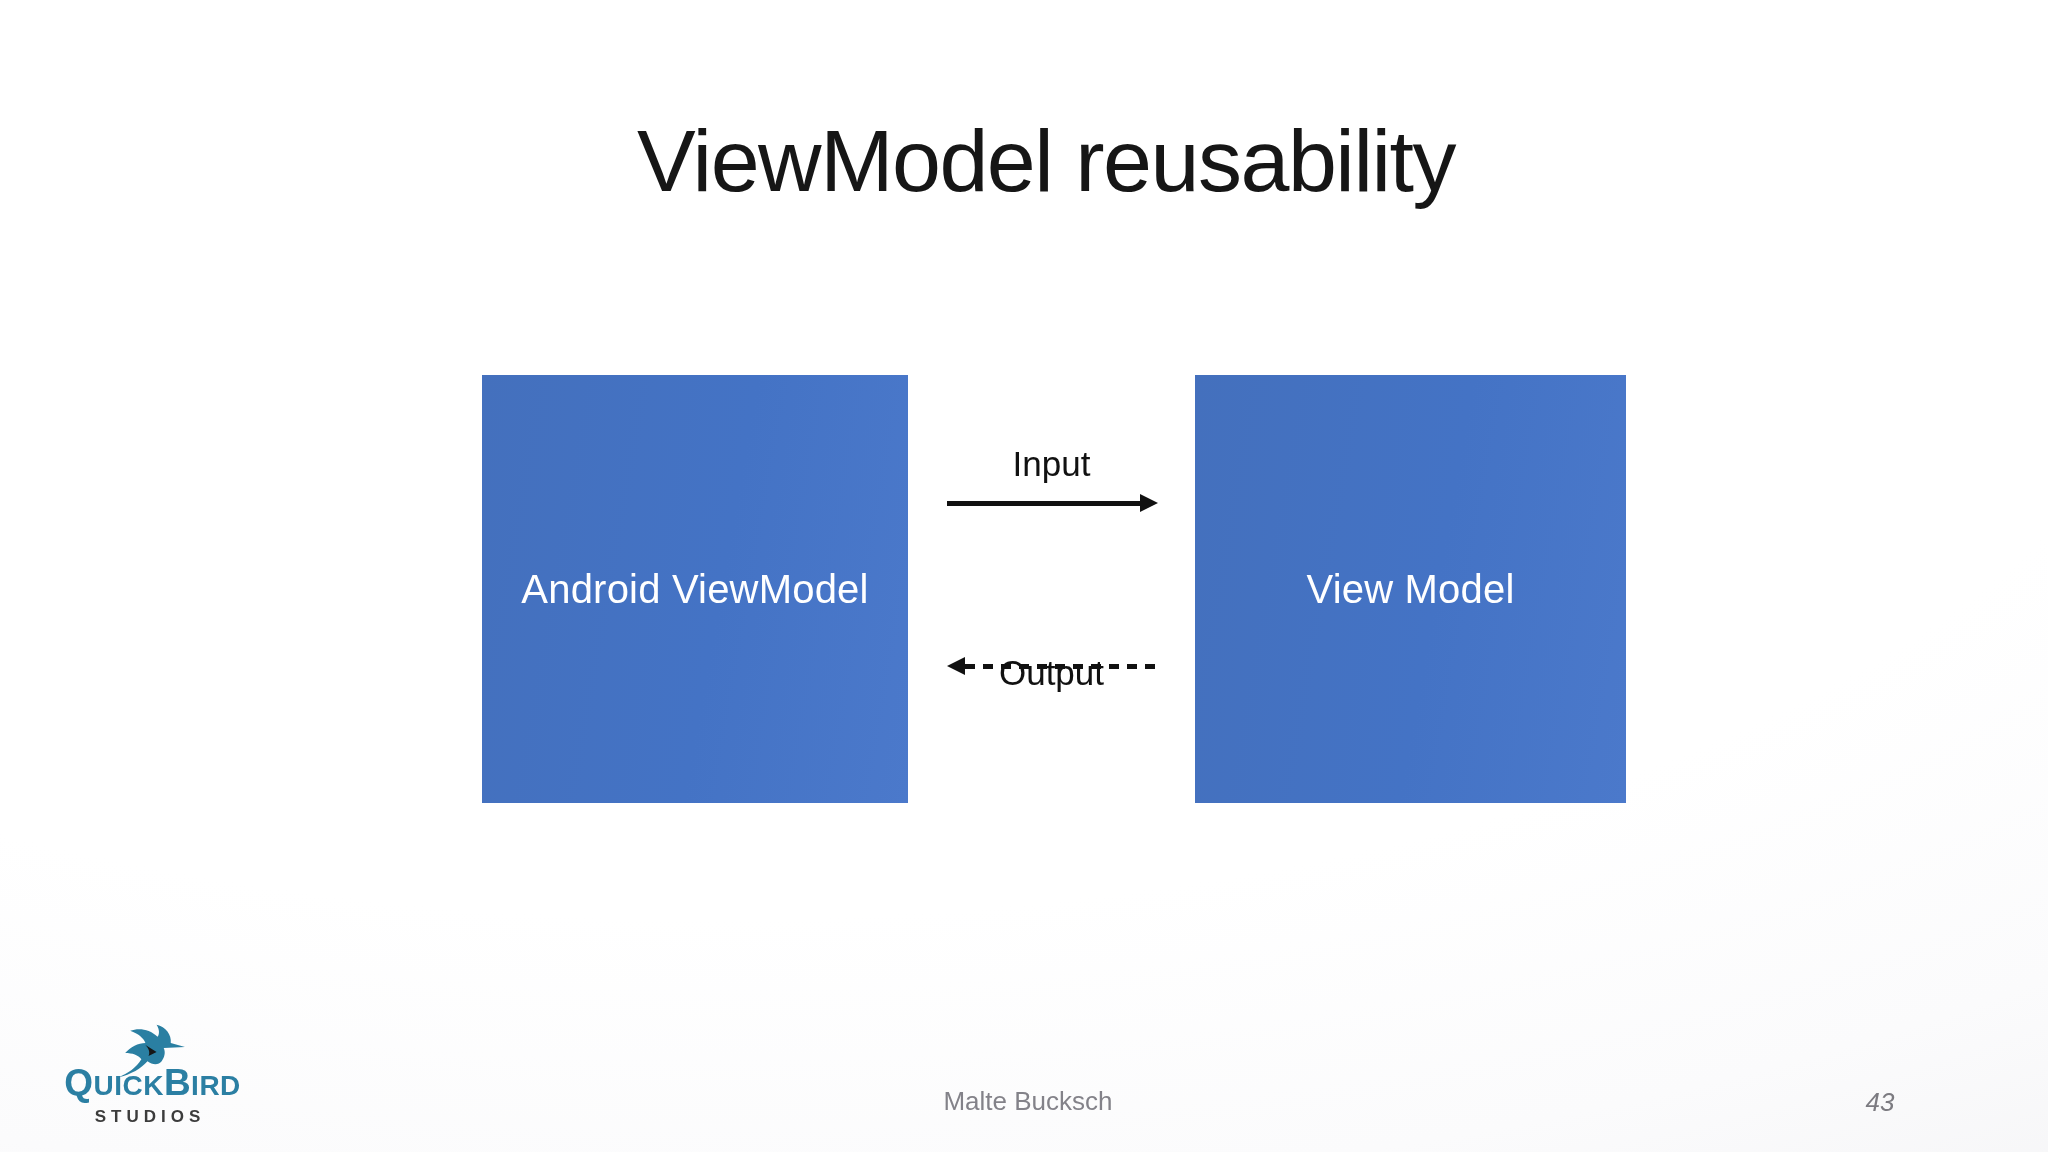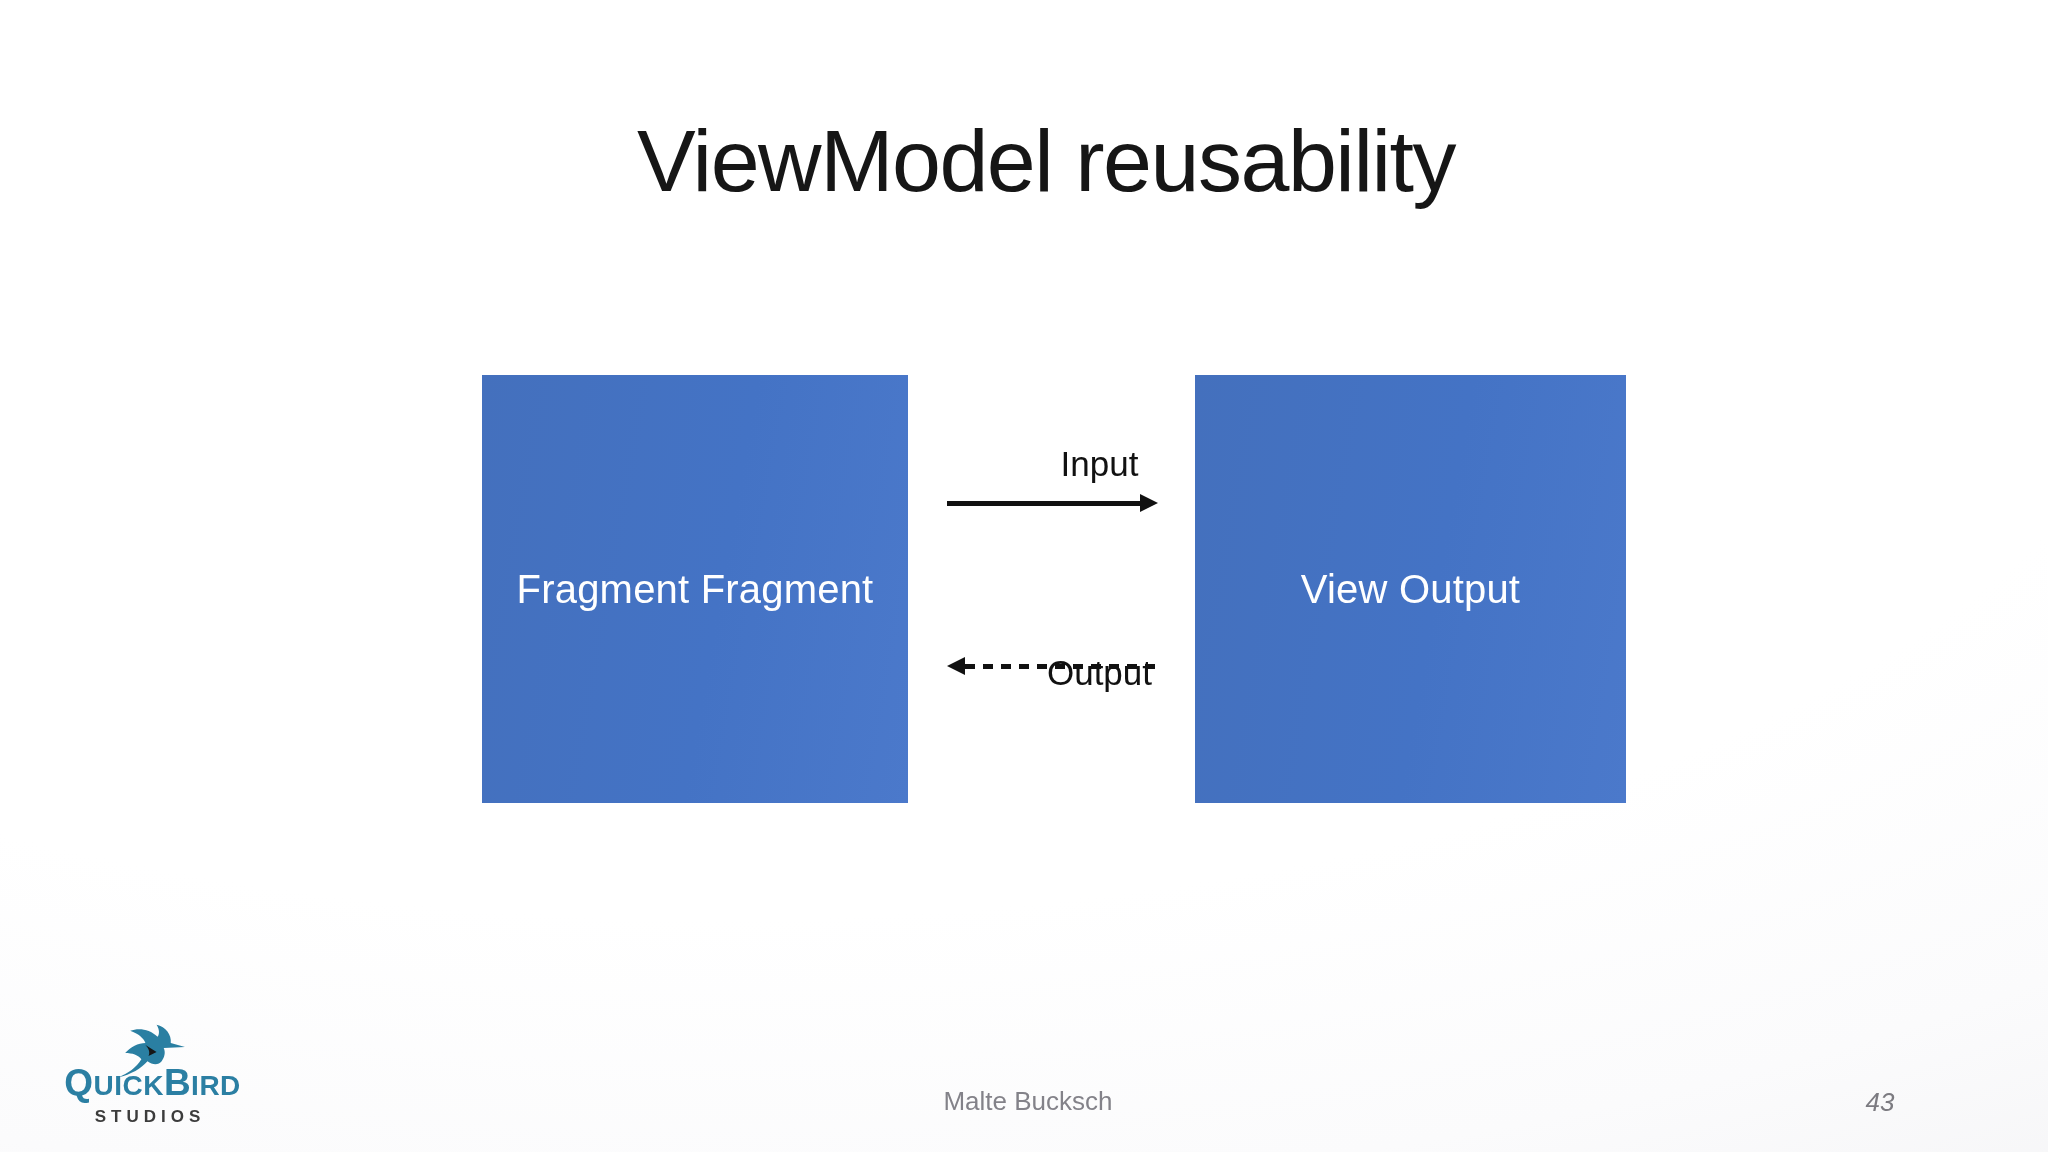--- a/index.html
+++ b/index.html
@@ -47,21 +47,20 @@
     font-weight: 400;
     letter-spacing: 0.2px;
   }
   .flow-label {
     position: absolute;
     left: 908px;
     width: 287px;
     text-align: center;
     font-size: 35px;
     color: #111111;
-    padding-left: 48px;
   }
   .flow-label-input  { top: 444px; }
   .flow-label-output { top: 610px; margin-top: 43px; }
   .arrow { position: absolute; height: 5px; }
   .arrow-solid {
     left: 947px;
     top: 501px;
     width: 193px;
     background: #111111;
   }
@@ -144,25 +143,25 @@
   }
 </style>
 </head>
 <body>
 
 <div class="stage">
 
   <h1 class="title">ViewModel reusability</h1>
 
   <div class="box box-left">
-    <span class="box-label">Fragment Fragment</span>
+    <span class="box-label">Android ViewModel</span>
   </div>
 
   <div class="box box-right">
-    <span class="box-label">View Output</span>
+    <span class="box-label">View Model</span>
   </div>
 
   <div class="flow-label flow-label-input">Input</div>
 
   <div class="arrow arrow-solid">
     <i class="head head-right"></i>
   </div>
 
   <div class="flow-label flow-label-output">Output</div>
 

